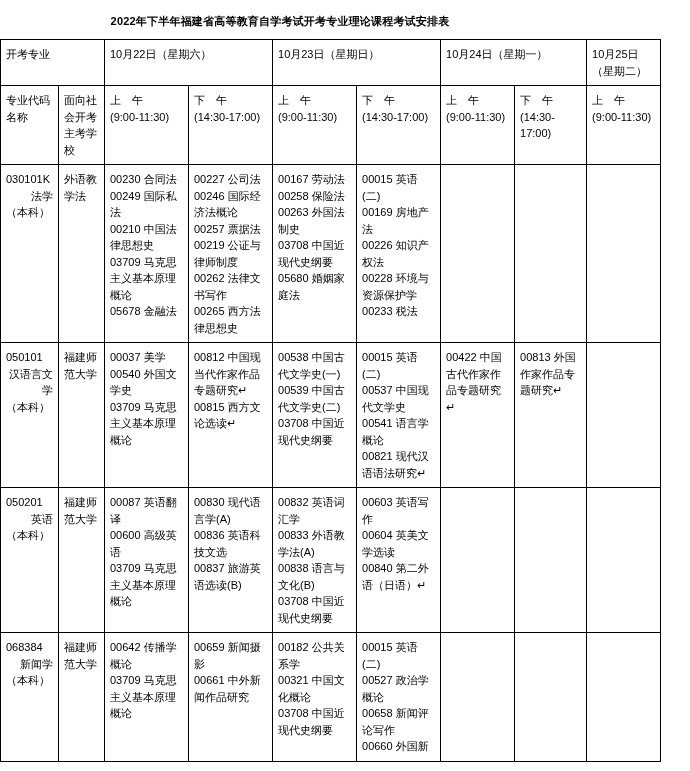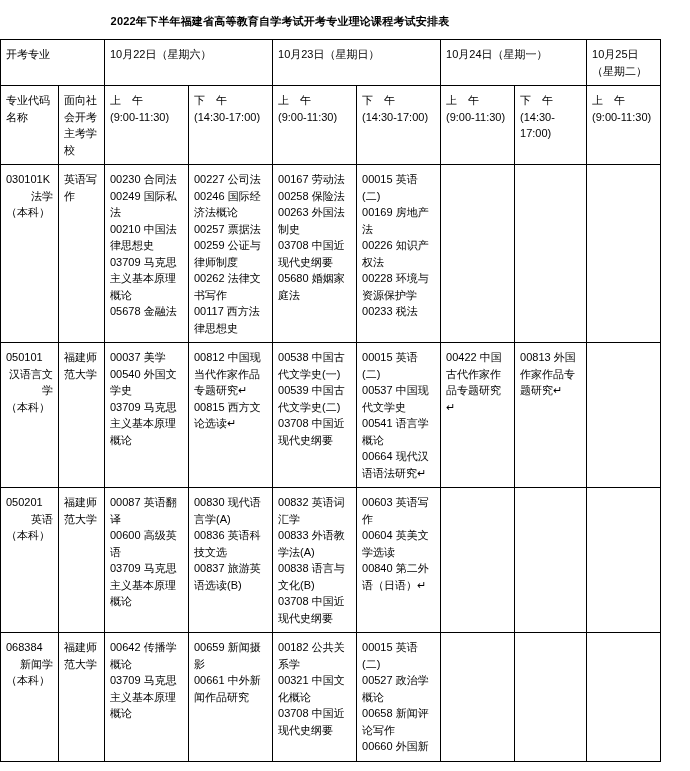--- a/index.html
+++ b/index.html
@@ -130,35 +130,35 @@
         </td>
       </tr>
     </thead>
     <tbody>
         <tr>
           <td class="cell-major">
             <span class="code">030101K</span>
             <span class="name">法学</span>
             <span class="level">（本科）</span>
           </td>
-          <td class="cell-school">英语写作</td>
+          <td class="cell-school">外语教学法</td>
           <td class="courses">
             <div>00230 合同法</div>
             <div>00249 国际私法</div>
             <div>00210 中国法律思想史</div>
             <div>03709 马克思主义基本原理概论</div>
             <div>05678 金融法</div>
           </td>
           <td class="courses">
             <div>00227 公司法</div>
             <div>00246 国际经济法概论</div>
             <div>00257 票据法</div>
-            <div>00259 公证与律师制度</div>
+            <div>00219 公证与律师制度</div>
             <div>00262 法律文书写作</div>
-            <div>00117 西方法律思想史</div>
+            <div>00265 西方法律思想史</div>
           </td>
           <td class="courses">
             <div>00167 劳动法</div>
             <div>00258 保险法</div>
             <div>00263 外国法制史</div>
             <div>03708 中国近现代史纲要</div>
             <div>05680 婚姻家庭法</div>
           </td>
           <td class="courses">
             <div>00015 英语(二)</div>
@@ -189,21 +189,21 @@
           </td>
           <td class="courses">
             <div>00538 中国古代文学史(一)</div>
             <div>00539 中国古代文学史(二)</div>
             <div>03708 中国近现代史纲要</div>
           </td>
           <td class="courses">
             <div>00015 英语(二)</div>
             <div>00537 中国现代文学史</div>
             <div>00541 语言学概论</div>
-            <div>00664 现代汉语语法研究↵</div>
+            <div>00821 现代汉语语法研究↵</div>
           </td>
           <td class="courses">
             <div>00422 中国古代作家作品专题研究↵</div>
           </td>
           <td class="courses">
             <div>00813 外国作家作品专题研究↵</div>
           </td>
           <td class="courses"></td>
         </tr>
         <tr>

